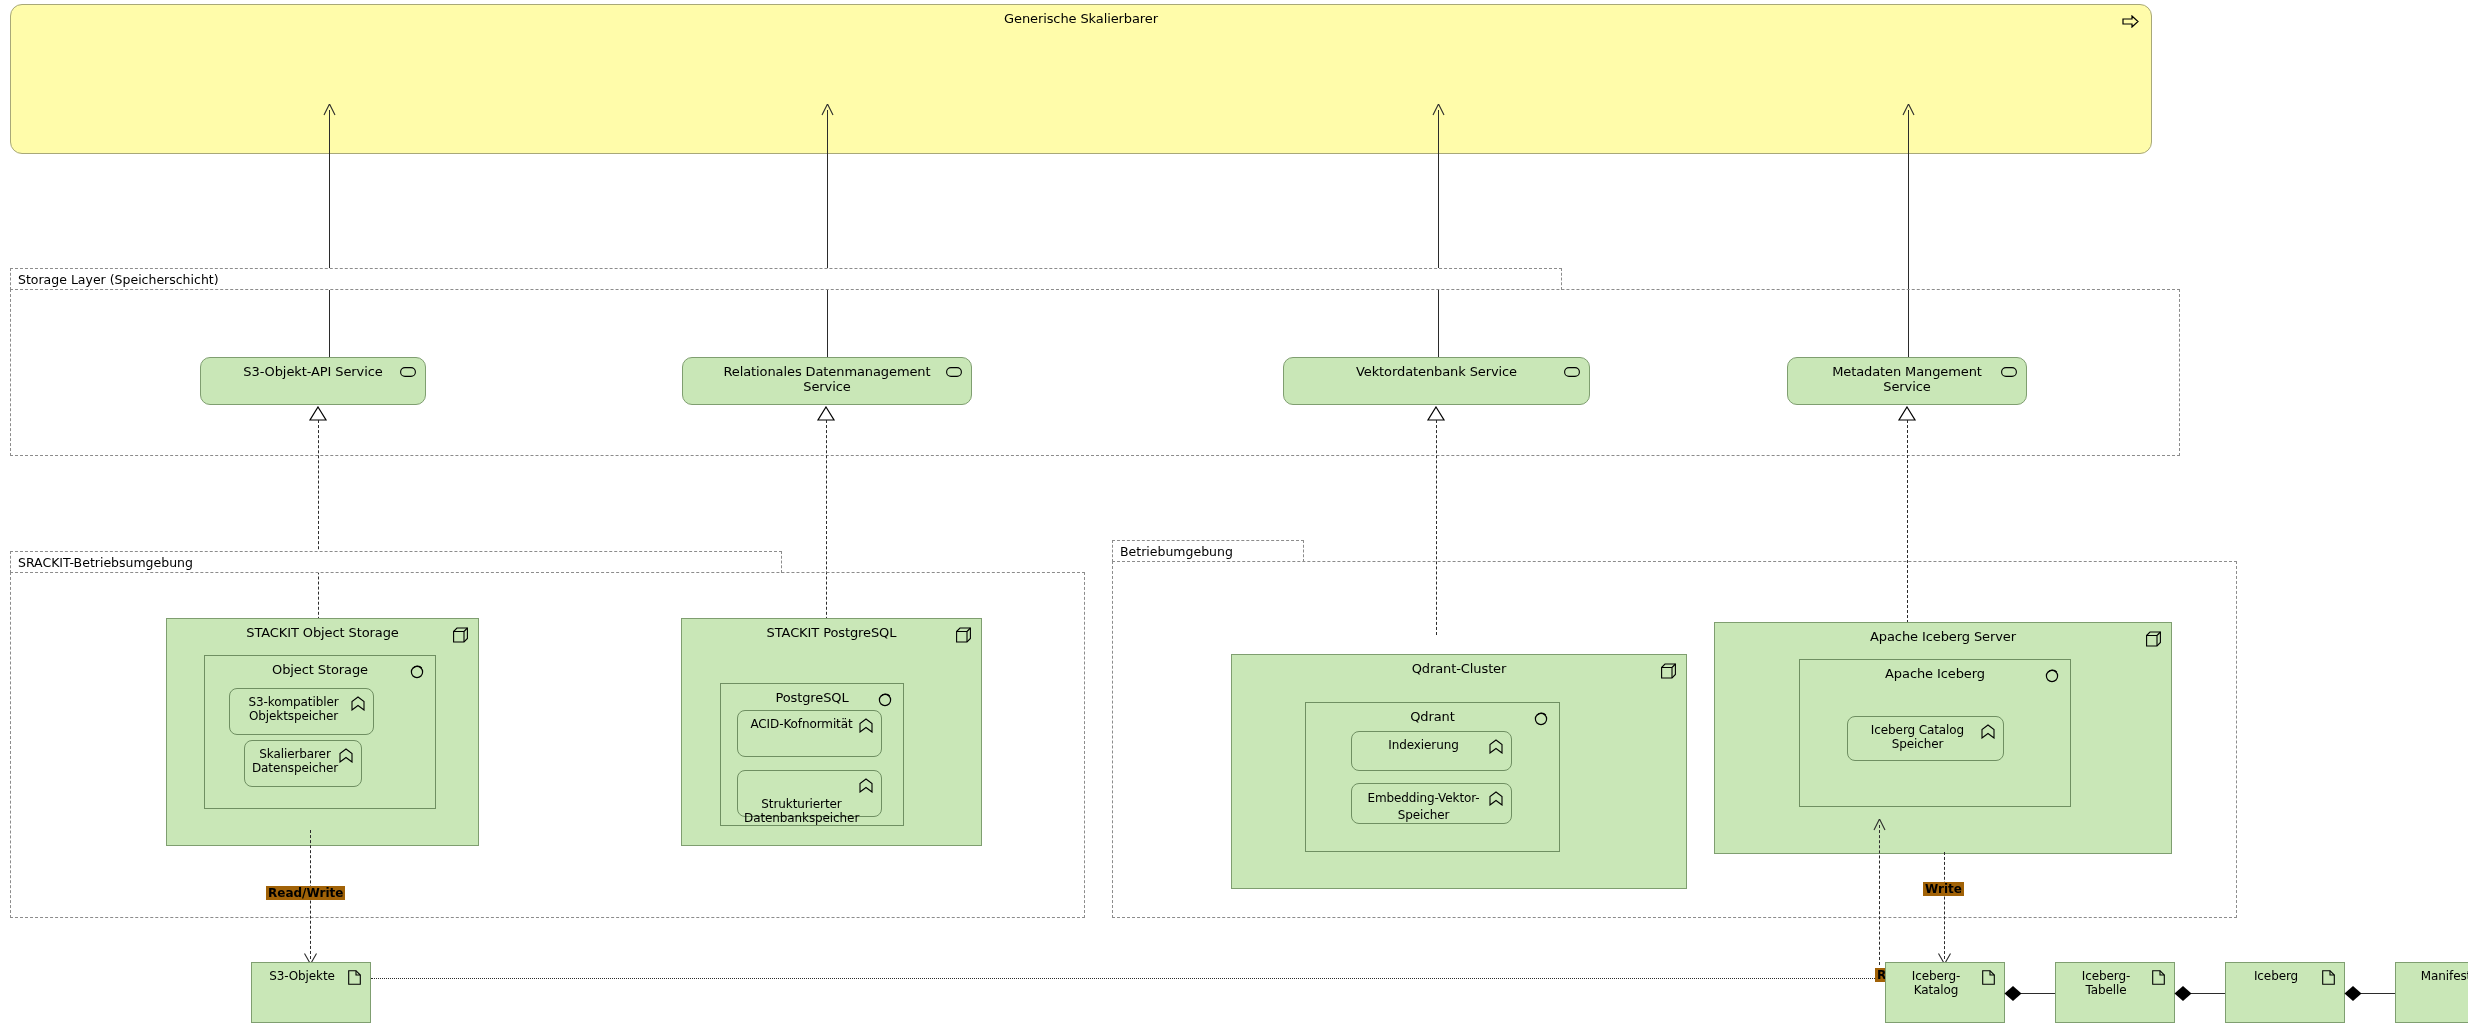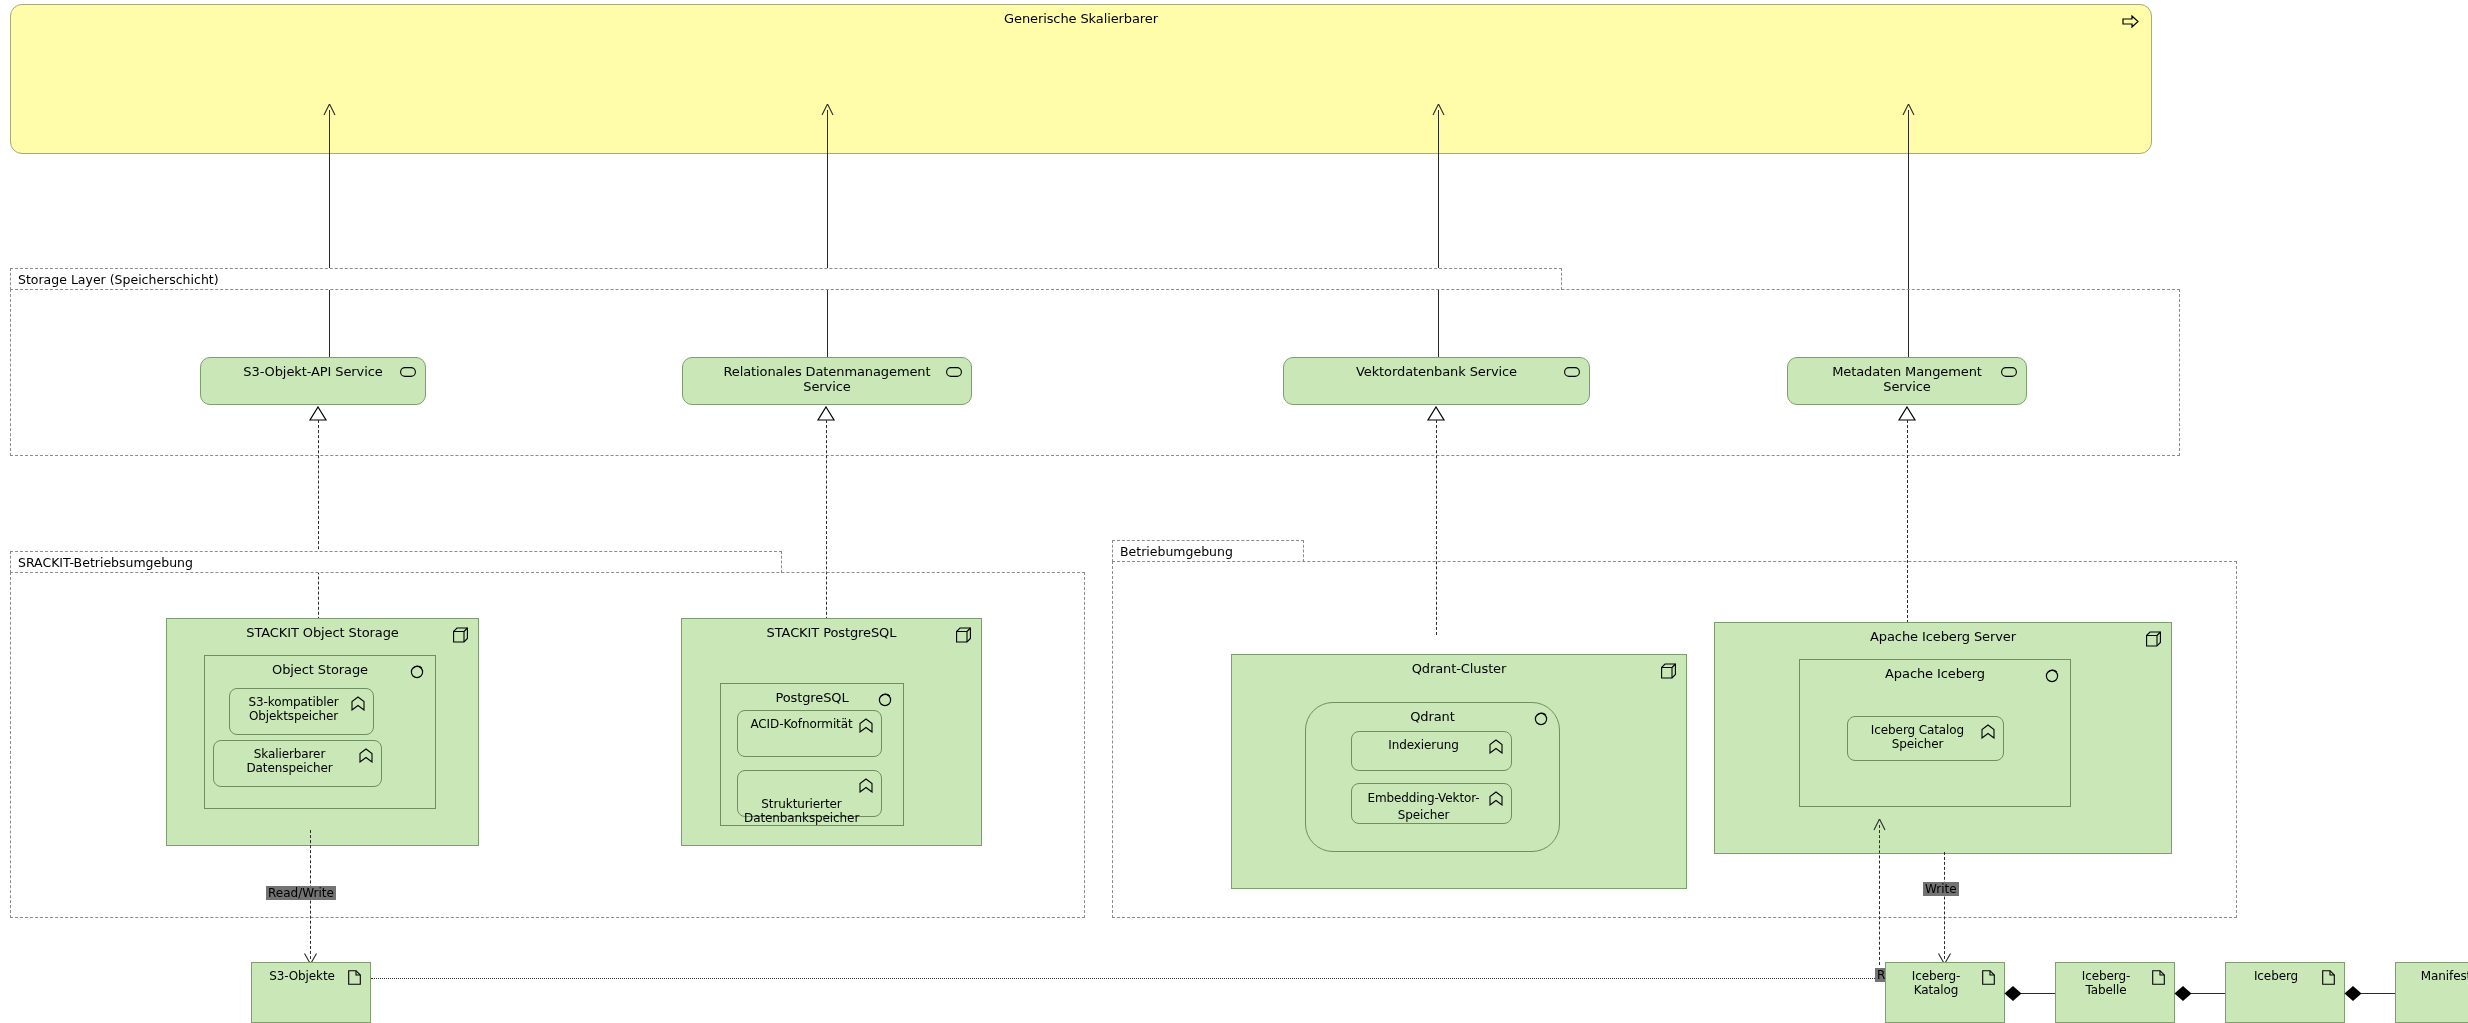--- a/index.html
+++ b/index.html
@@ -100,23 +100,24 @@
   }
   .line-h {
     position: absolute;
     height: 0;
     border-top: 1px solid #2b2b2b;
   }
   .conn-label {
     position: absolute;
     font-size: 12px;
     color: #000;
-    background: #737373;
+    background: #a16207;
     padding: 0 2px;
     white-space: nowrap;
+    font-weight: bold;
   }
 </style>
 </head>
 <body>
 
 <div id="canvas">
 
   <div class="abs yellow-el rounded-lg" style="left:10px; top:4px; width:2142px; height:150px;">
     <div class="el-label label-top">Generische Skalierbarer</div>
     <span class="icon icon-process">
@@ -239,21 +240,21 @@
       <div class="abs green-inner rounded-sm" style="left:24px; top:32px; width:145px; height:47px;">
         <div class="el-label label-top" style="padding:0 22px 0 6px; font-size:12px; line-height:14px;">S3-kompatibler
 Objektspeicher</div>
         <span class="icon icon-func">
           <svg width="14" height="15" viewBox="0 0 14 15">
               <path d="M1 14 V5.5 L7 1 L13 5.5 V14 L7 9.5 Z" fill="none" stroke="#000" stroke-width="1.1"></path>
             </svg>
         </span>
       </div>
 
-      <div class="abs green-inner rounded-sm" style="left:8px; top:84px; width:169px; height:47px;">
+      <div class="abs green-inner rounded-sm" style="left:39px; top:84px; width:118px; height:47px;">
         <div class="el-label label-top" style="padding:0 22px 0 6px; font-size:12px; line-height:14px;">Skalierbarer
 Datenspeicher</div>
         <span class="icon icon-func">
           <svg width="14" height="15" viewBox="0 0 14 15">
               <path d="M1 14 V5.5 L7 1 L13 5.5 V14 L7 9.5 Z" fill="none" stroke="#000" stroke-width="1.1"></path>
             </svg>
         </span>
       </div>
     </div>
   </div>
@@ -299,21 +300,21 @@
 
   <div class="abs green-el" style="left:1231px; top:618px; width:456px; height:235px;margin-top:36px;">
     <div class="el-label label-top">Qdrant-Cluster</div>
     <span class="icon icon-node">
       <svg width="15" height="16" viewBox="0 0 15 16">
           <path d="M0.6 4.5 L4 1 H14.4 V11.5 L11 15 H0.6 Z" fill="none" stroke="#000" stroke-width="1.1"></path>
           <path d="M0.6 4.5 H11 V15 M11 4.5 L14.4 1" fill="none" stroke="#000" stroke-width="1.1"></path>
         </svg>
     </span>
 
-    <div class="abs green-inner" style="left:73px; top:47px; width:255px; height:150px;border-radius:28px;">
+    <div class="abs green-inner" style="left:73px; top:47px; width:255px; height:150px;">
       <div class="el-label label-top">Qdrant</div>
       <span class="icon icon-sysw">
         <svg width="15" height="14" viewBox="0 0 15 14">
             <circle cx="7" cy="7" r="5.6" fill="none" stroke="#000" stroke-width="1.2"></circle>
             <path d="M3.2 3.2 A5.6 5.6 0 0 1 11.8 3.2" fill="none" stroke="#000" stroke-width="1.2"></path>
           </svg>
       </span>
 
       <div class="abs green-inner rounded-sm" style="left:45px; top:28px; width:161px; height:40px;">
         <div class="el-label label-top" style="padding:0 22px 0 6px; font-size:12px; line-height:14px;">Indexierung</div>

